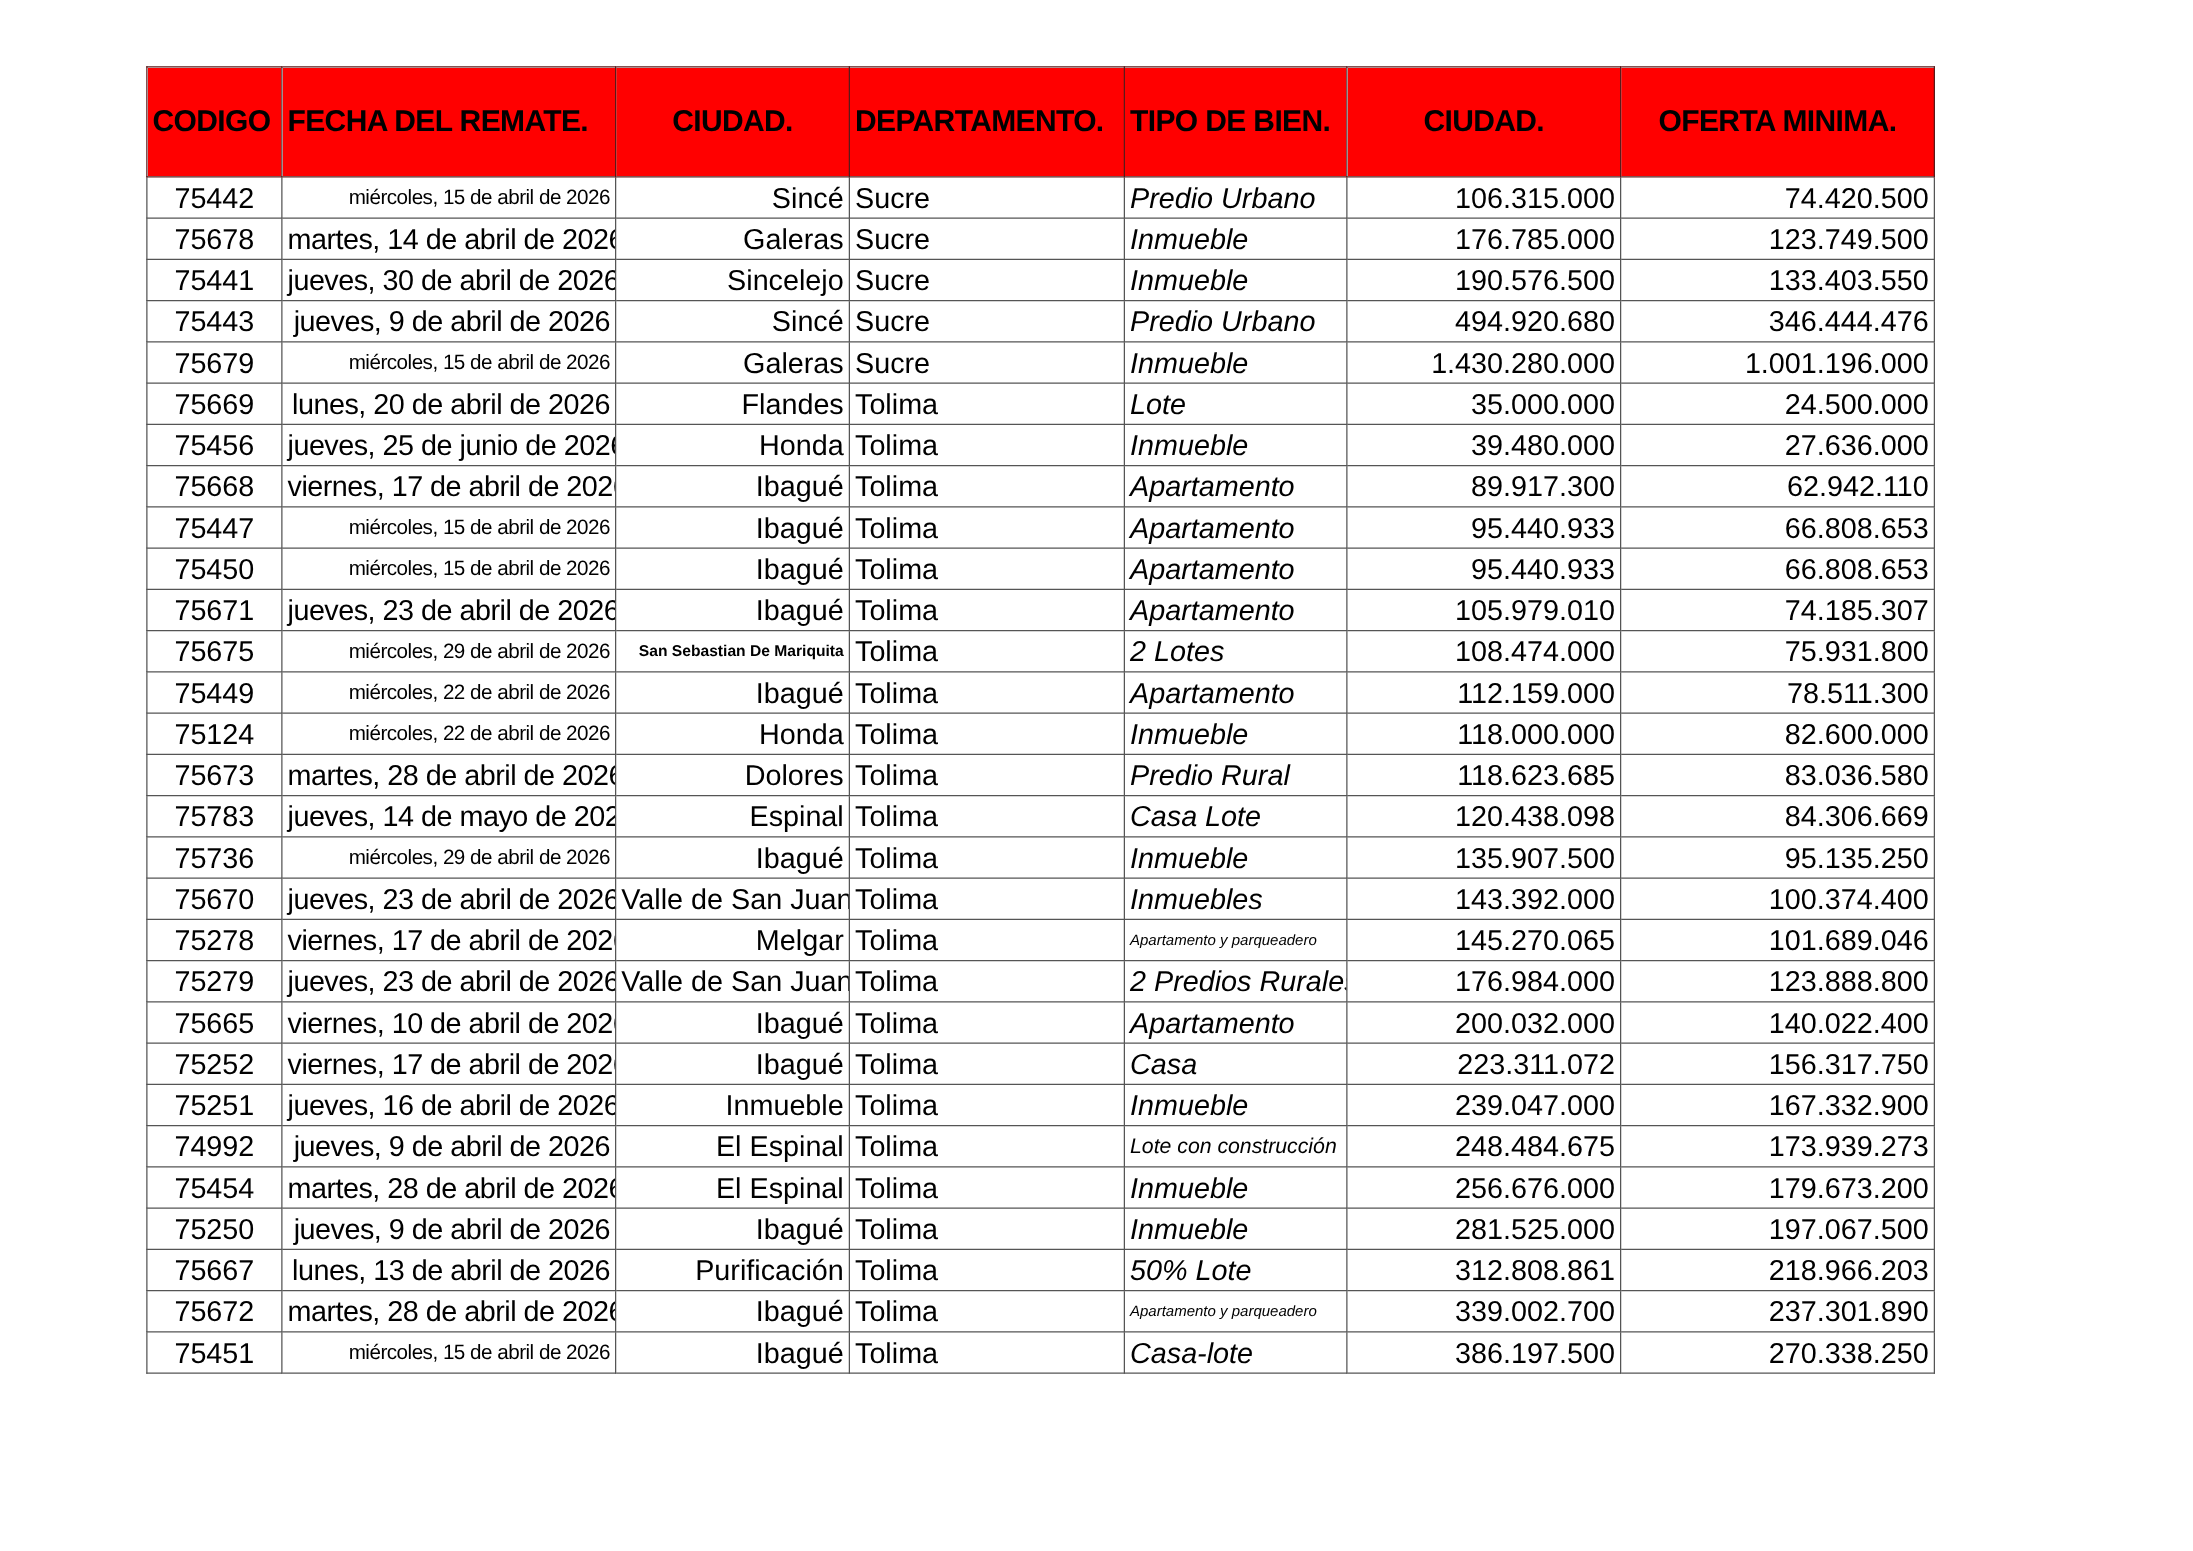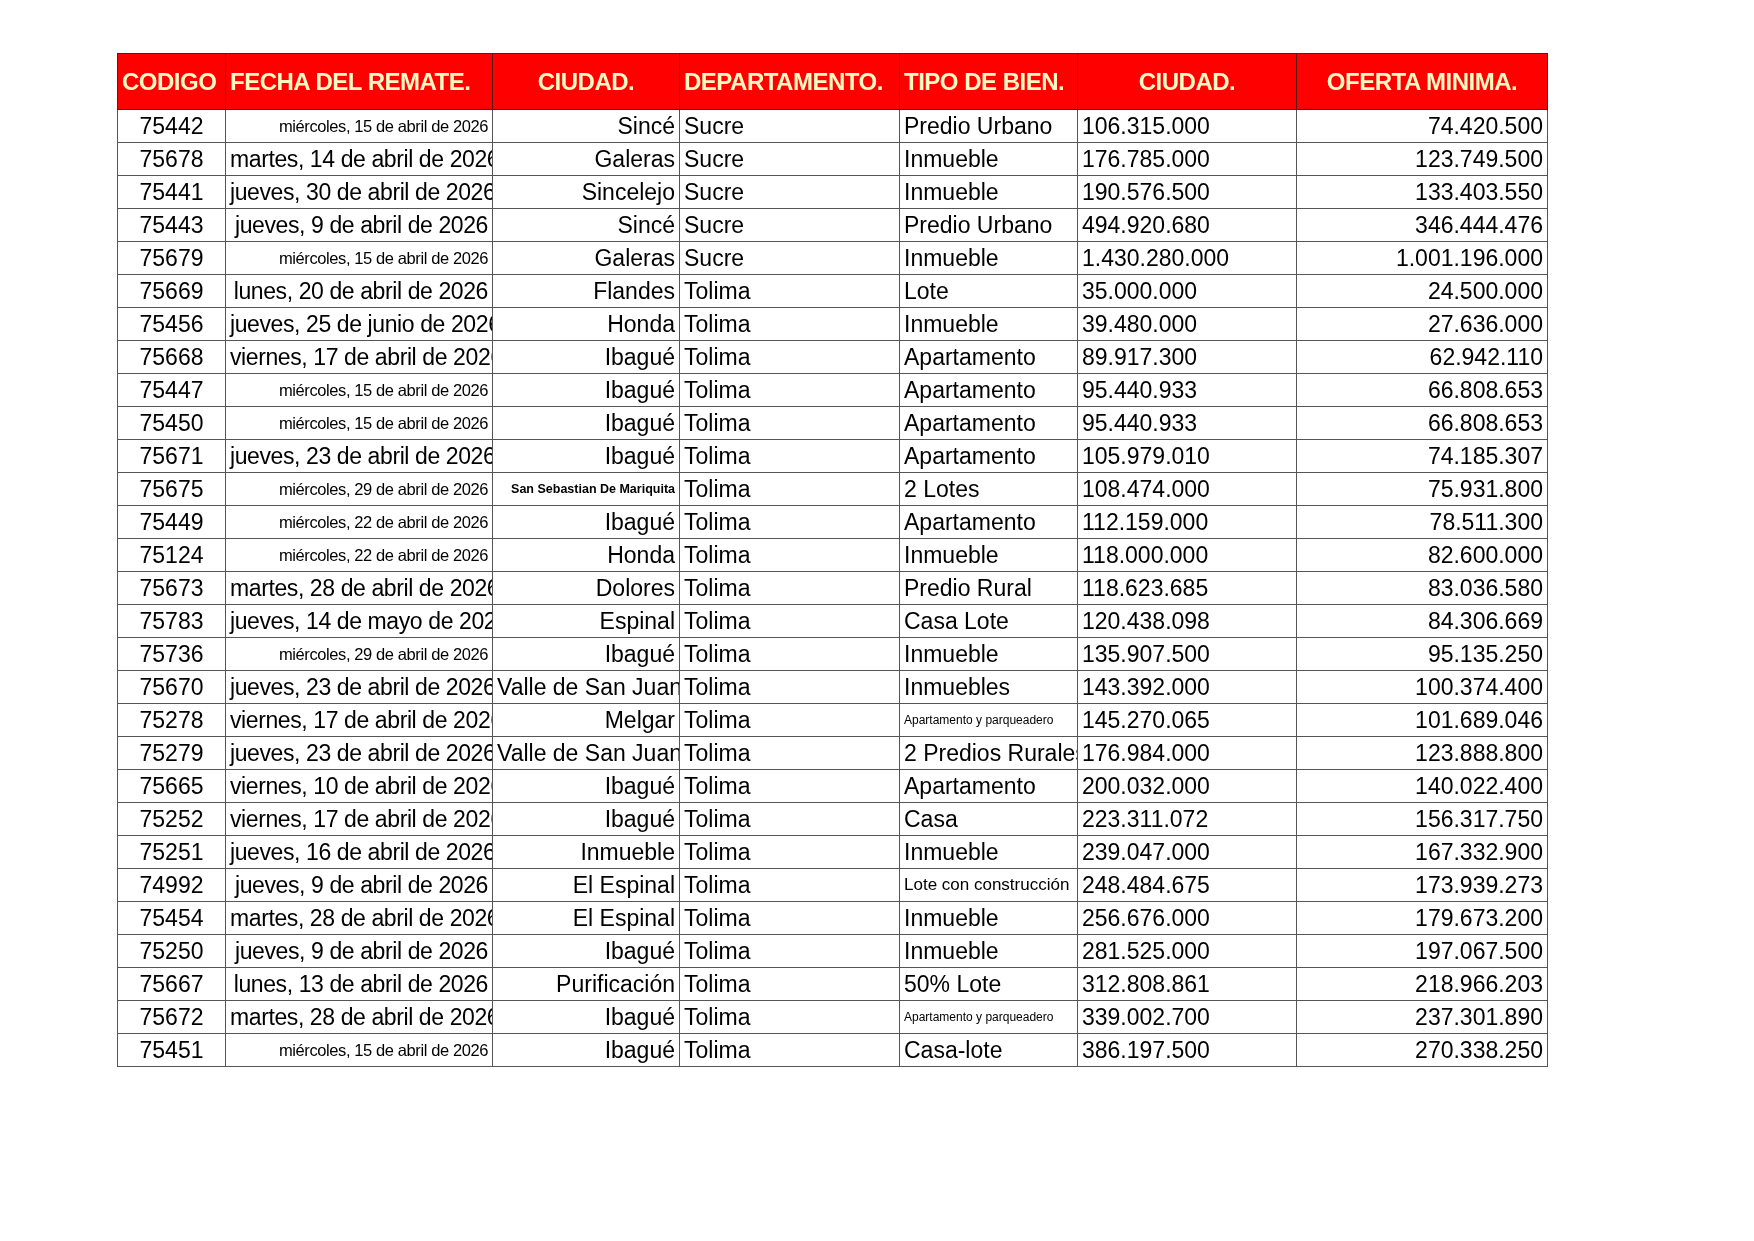--- a/index.html
+++ b/index.html
@@ -28,26 +28,26 @@
     table.remates col.c-codigo { width: 108px; }
     table.remates col.c-fecha { width: 267px; }
     table.remates col.c-ciudad { width: 187px; }
     table.remates col.c-depto { width: 220px; }
     table.remates col.c-tipo { width: 178px; }
     table.remates col.c-avaluo { width: 219px; }
     table.remates col.c-oferta { width: 251px; }
 
     table.remates th {
       background: #ff0000;
-      color: #fef9c3;
+      color: #000000;
       font-weight: bold;
       font-size: 24px;
       height: 55px;
       border: 1.5px solid #5a1a1a;
-      padding: 0 2px;
+      padding: 16px 2px;
       white-space: nowrap;
       overflow: hidden;
       letter-spacing: -0.5px;
     }
     table.remates th.h-left { text-align: left; padding-left: 4px; }
     table.remates th.h-center { text-align: center; }
 
     table.remates td {
       border: 1.5px solid #555;
       height: 32px;
@@ -57,24 +57,24 @@
       font-size: 23px;
       line-height: 32px;
       vertical-align: middle;
     }
     td.codigo { text-align: center; font-size: 24px; }
     td.fecha { text-align: right; font-size: 19px; padding-right: 2px; letter-spacing: -0.4px; }
     td.fecha.small { font-size: 16.5px; }
     td.ciudad { text-align: right; font-size: 23px; }
     td.ciudad.tiny { font-size: 12.5px; font-weight: bold; }
     td.depto { text-align: left; font-size: 23px; }
-    td.tipo { text-align: left; font-size: 22px; }
+    td.tipo { text-align: left; font-size: 22px; font-style: italic; }
     td.tipo.tiny { font-size: 12px; }
     td.tipo.small { font-size: 17px; }
-    td.avaluo { text-align: left; font-size: 28px; padding-right: 6px; }
+    td.avaluo { text-align: right; font-size: 28px; padding-right: 6px; }
     td.oferta { text-align: right; font-size: 22px; padding-right: 4px; }
   </style>
 </head>
 <body>
 
 <div class="sheet">
   <table class="remates">
     <colgroup>
       <col class="c-codigo">
         <col class="c-fecha">

